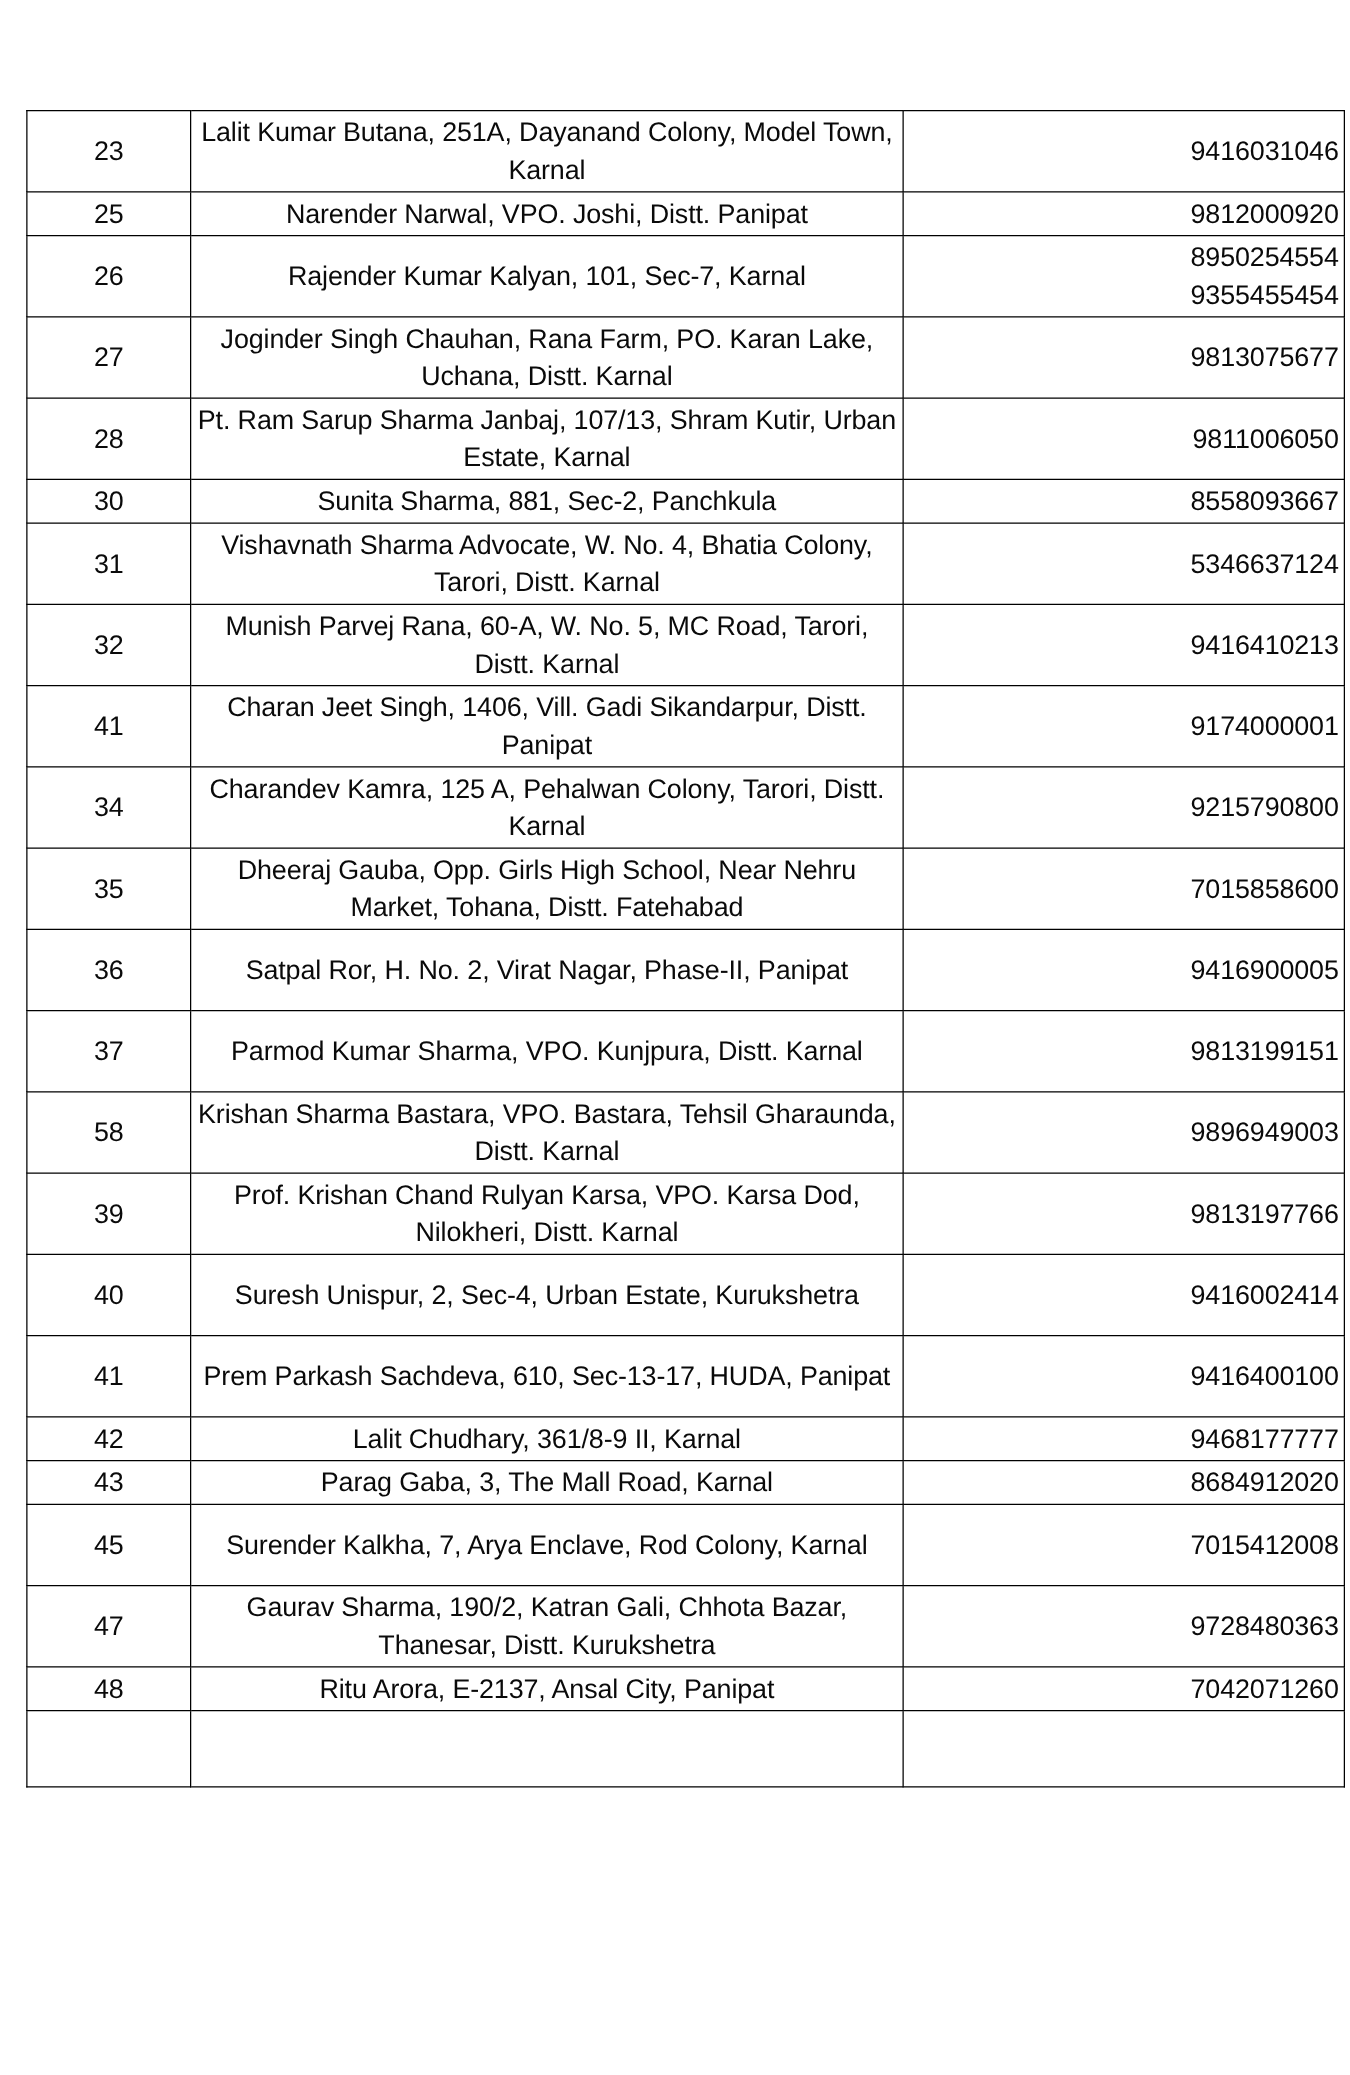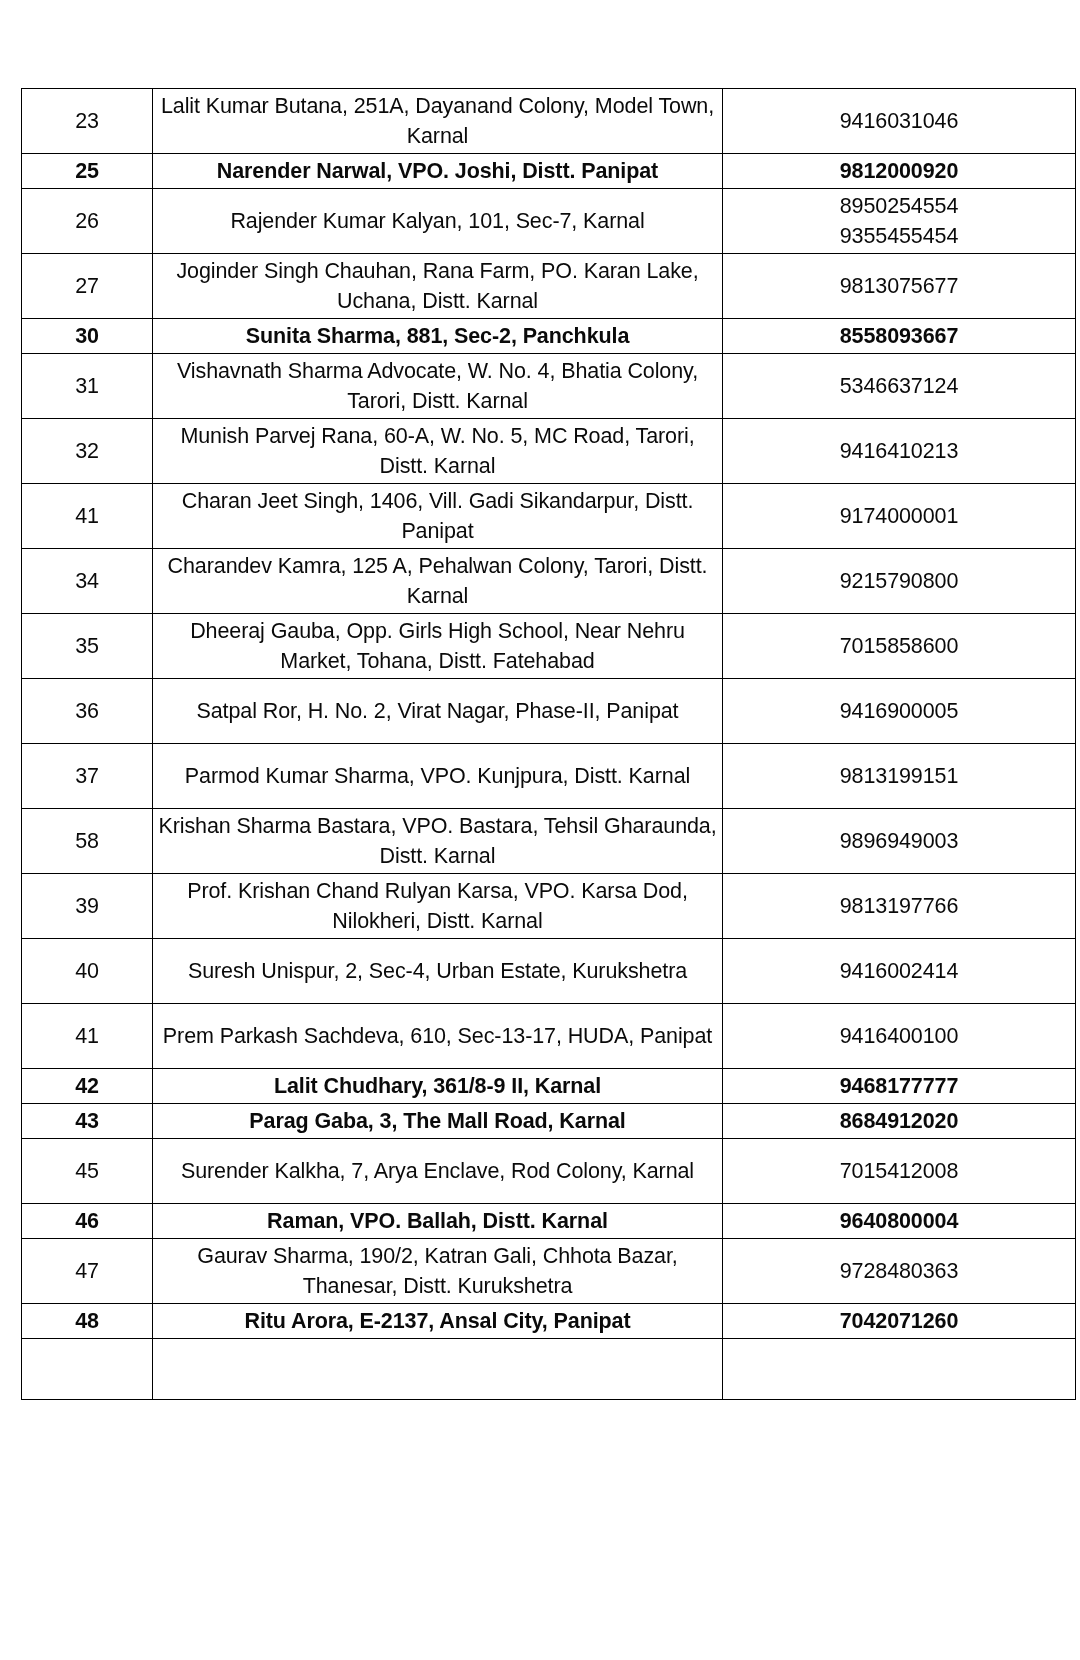--- a/index.html
+++ b/index.html
@@ -54,31 +54,31 @@
   td.col-name {
     width: 561px;
     margin-left: 34px;
   }
   td.col-phone {
     width: 344px;
   }
 
   tr.row-1line td {
     height: 28px;
-    font-weight: bold;
   }
   tr.row-2line td {
     height: 60px;
   }
   tr.row-empty td {
     height: 56px;
   }
 
   .phone-line {
     display: block;
+    text-align: right;
   }
 </style>
 </head>
 <body>
 
 <div class="page">
   <div class="table-wrap">
     <table class="contacts">
       <tbody>
           <tr class="row-2line">
@@ -103,20 +103,27 @@
               <span class="phone-line">9355455454</span>
             </td>
           </tr>
           <tr class="row-2line">
             <td class="col-sno">27</td>
             <td class="col-name">Joginder Singh Chauhan, Rana Farm, PO. Karan Lake, Uchana, Distt. Karnal</td>
             <td class="col-phone">
               <span class="phone-line">9813075677</span>
             </td>
           </tr>
+          <tr class="row-2line">
+            <td class="col-sno">28</td>
+            <td class="col-name">Pt. Ram Sarup Sharma Janbaj, 107/13, Shram Kutir, Urban Estate, Karnal</td>
+            <td class="col-phone">
+              <span class="phone-line">9811006050</span>
+            </td>
+          </tr>
           <tr class="row-1line">
             <td class="col-sno">30</td>
             <td class="col-name">Sunita Sharma, 881, Sec-2, Panchkula</td>
             <td class="col-phone">
               <span class="phone-line">8558093667</span>
             </td>
           </tr>
           <tr class="row-2line">
             <td class="col-sno">31</td>
             <td class="col-name">Vishavnath Sharma Advocate, W. No. 4, Bhatia Colony, Tarori, Distt. Karnal</td>
@@ -206,27 +213,20 @@
             <td class="col-name">Parag Gaba, 3, The Mall Road, Karnal</td>
             <td class="col-phone">
               <span class="phone-line">8684912020</span>
             </td>
           </tr>
           <tr class="row-2line">
             <td class="col-sno">45</td>
             <td class="col-name">Surender Kalkha, 7, Arya Enclave, Rod Colony, Karnal</td>
             <td class="col-phone">
               <span class="phone-line">7015412008</span>
-            </td>
-          </tr>
-          <tr class="row-1line">
-            <td class="col-sno">46</td>
-            <td class="col-name">Raman, VPO. Ballah, Distt. Karnal</td>
-            <td class="col-phone">
-              <span class="phone-line">9640800004</span>
             </td>
           </tr>
           <tr class="row-2line">
             <td class="col-sno">47</td>
             <td class="col-name">Gaurav Sharma, 190/2, Katran Gali, Chhota Bazar, Thanesar, Distt. Kurukshetra</td>
             <td class="col-phone">
               <span class="phone-line">9728480363</span>
             </td>
           </tr>
           <tr class="row-1line">

